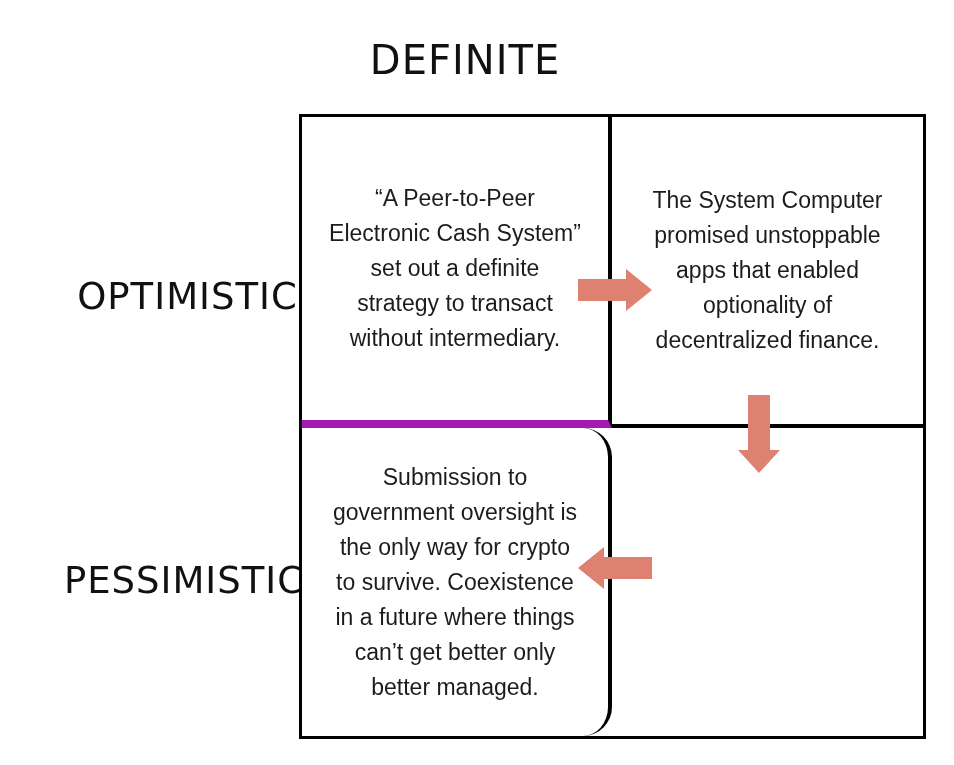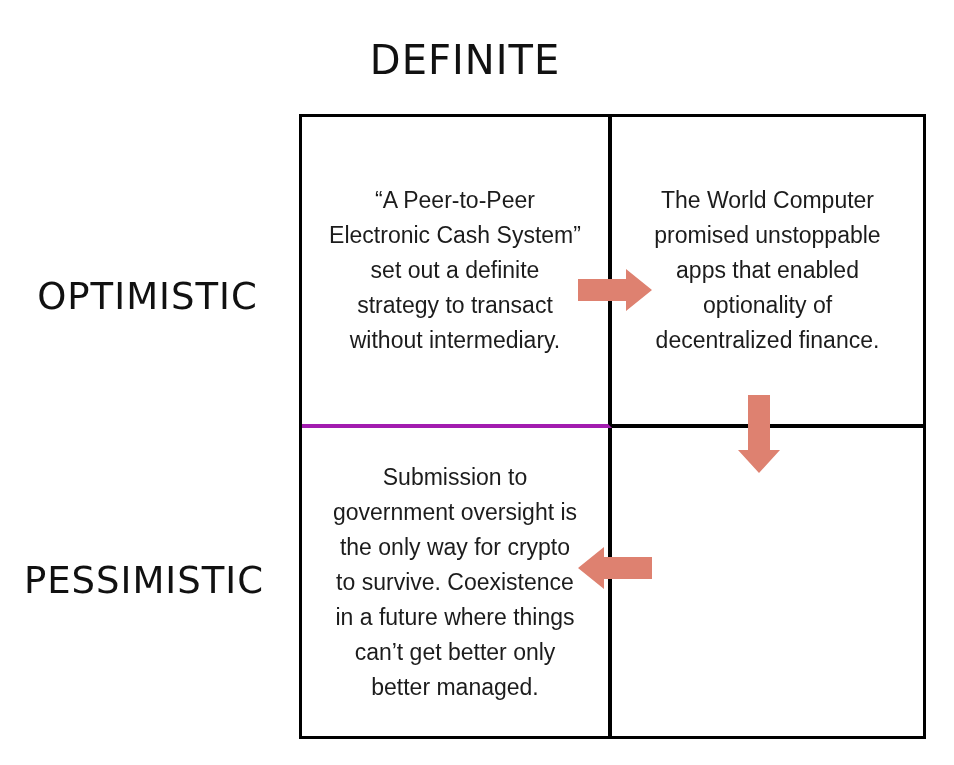--- a/index.html
+++ b/index.html
@@ -30,20 +30,21 @@
   .row-header {
     position: absolute;
     height: 50px;
     line-height: 50px;
     text-align: center;
     font-family: "DejaVu Sans", sans-serif;
     font-size: 37px;
     letter-spacing: 1px;
     color: #111111;
     white-space: nowrap;
+    margin-left: 40px;
   }
   .row-header-top    { left: 0px;  width: 295px; top: 272px; }
   .row-header-bottom { left: -6px; width: 300px; top: 556px; }
   
   .grid {
     position: absolute;
     left: 299px;
     top: 114px;
     width: 627px;
     height: 625px;
@@ -53,23 +54,23 @@
     grid-template-rows: 311px 1fr;
     background: #ffffff;
   }
   .cell {
     display: flex;
     align-items: center;
     justify-content: center;
     text-align: center;
     padding: 4px;
   }
-  .cell-tl { border-right: 4px solid #000000; border-bottom: 4px solid #a21caf; }
+  .cell-tl { border-right: 4px solid #000000; border-bottom: 8px solid #a21caf; }
   .cell-tr { border-bottom: 4px solid #000000; }
-  .cell-bl { border-right: 4px solid #000000; }
+  .cell-bl { border-right: 4px solid #000000; border-radius: 29px; }
   .cell-text {
     font-family: "Liberation Sans", sans-serif;
     font-size: 23px;
     line-height: 35px;
     color: #1c1c1c;
     white-space: pre-line;
   }
   
   .arrow { position: absolute; }
   .arrow-right { left: 578px; top: 267px; }
@@ -90,21 +91,21 @@
 
   <div class="grid">
     <div class="cell cell-tl">
       <div class="cell-text">“A Peer-to-Peer
 Electronic Cash System”
 set out a definite
 strategy to transact
 without intermediary.</div>
     </div>
     <div class="cell cell-tr">
-      <div class="cell-text">The World Computer
+      <div class="cell-text">The System Computer
 promised unstoppable
 apps that enabled
 optionality of
 decentralized finance.</div>
     </div>
     <div class="cell cell-bl">
       <div class="cell-text">Submission to
 government oversight is
 the only way for crypto
 to survive. Coexistence

